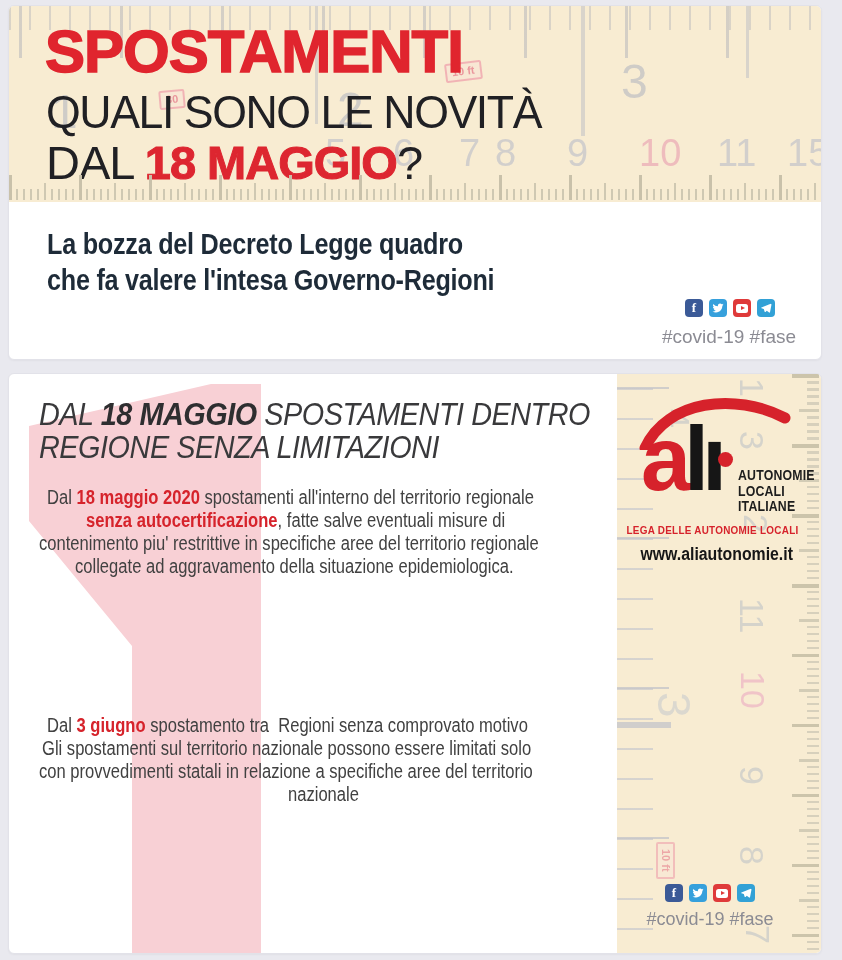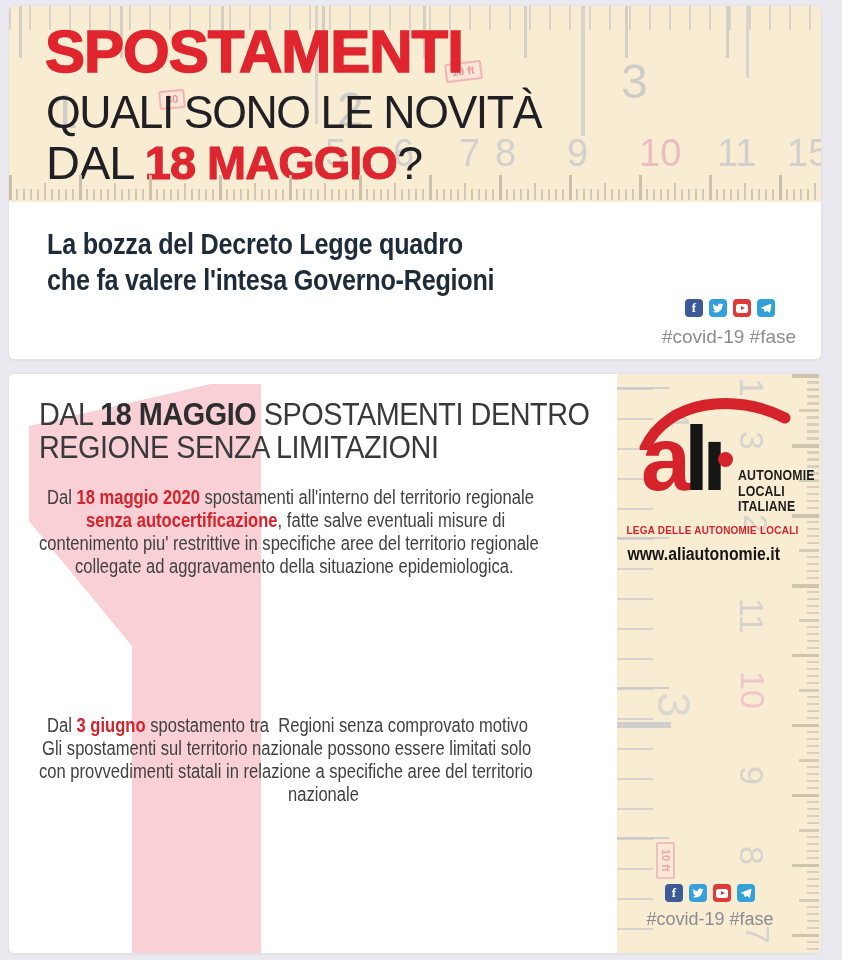--- a/index.html
+++ b/index.html
@@ -32,21 +32,21 @@
   .fb{background:#3b5a97;font-size:13px;font-weight:bold;font-family:"Liberation Serif","DejaVu Serif",serif;}
   .tw{background:#36a0dc;}
   .yt{background:#df3a3a;}
   .tg{background:#32a1d6;}
   .yt-screen{width:12px;height:9px;background:#fff;border-radius:2.5px;display:flex;align-items:center;justify-content:center;}
   .yt-play{width:0;height:0;border-left:4px solid #df3a3a;border-top:2.7px solid transparent;border-bottom:2.7px solid transparent;margin-left:1px;}
   .hashtags{position:absolute;font-size:19px;color:#8b8b93;text-align:center;}
 
   
   .watermark{position:absolute;left:0;top:0;}
-  .sec-h{position:absolute;left:30px;font-size:32px;color:#39393b;line-height:33px;letter-spacing:-.5px;}
+  .sec-h{position:absolute;left:30px;font-size:32px;color:#39393b;line-height:33px;letter-spacing:-.5px;font-style:italic;}
   .sec-h .cx, .sec-p .cx{display:inline-block;transform:scaleX(.9);transform-origin:0 50%;white-space:nowrap;}
   .sec-h b{color:#2e2e30;}
   .sec-p{position:absolute;left:30px;font-size:19.5px;color:#414141;line-height:23px;text-align:center;}
   .sec-p .cx{transform:scaleX(.85);}
   .rb{color:#d6232b;font-weight:bold;}
 
   
   .sidebar{position:absolute;left:608px;top:0;width:204px;height:579px;background:#f8ecd2;}
   .lt1{position:absolute;left:0;top:14px;bottom:4px;width:36px;background:repeating-linear-gradient(to bottom,#cbcbce 0 2px,transparent 2px 30px);opacity:.75;}
   .lt2{position:absolute;left:0;top:13px;bottom:4px;width:52px;background:repeating-linear-gradient(to bottom,#c6c6c9 0 2px,transparent 2px 150px);opacity:.8;}
@@ -58,21 +58,21 @@
   .fnbig{font-size:46px;color:#dbd8cf;}
   .fnp{color:#f0c4c8;}
   .logo{position:absolute;left:0;top:18px;width:186px;}
   .logo-arc{position:absolute;left:22px;top:0;}
   .ali{position:absolute;left:24px;top:22px;font-size:90px;font-weight:bold;letter-spacing:-7px;line-height:1;color:#161616;text-align:right;}
   .ali .la{color:#d6222b;}
   .idot{position:absolute;left:101px;top:60px;width:15px;height:15px;border-radius:50%;background:#d6222b;}
   .lwords{position:absolute;left:121px;top:76px;font-size:14px;font-weight:bold;color:#1d1d1d;line-height:15.5px;letter-spacing:.2px;transform:scaleX(.88);transform-origin:0 0;white-space:nowrap;}
   .tagline{position:absolute;left:0;top:128px;width:186px;text-align:center;}
   .tagline span{display:inline-block;transform:scaleX(.9);font-size:11px;font-weight:bold;color:#d6222b;letter-spacing:.3px;white-space:nowrap;}
-  .website{position:absolute;left:0;top:152px;width:186px;text-align:left;}
+  .website{position:absolute;left:0;top:152px;width:186px;text-align:right;}
   .website span{display:inline-block;transform:scaleX(.88);font-size:18px;font-weight:bold;color:#161616;white-space:nowrap;}
   .side-social{left:0;top:510px;width:186px;justify-content:center;}
   .side-tags{left:0;top:535px;width:186px;font-size:18px;}
   .vstamp{left:58px;top:468px;transform:rotate(90deg);transform-origin:0 0;opacity:.8;}
 </style>
 </head>
 <body>
 
 <div>
 

